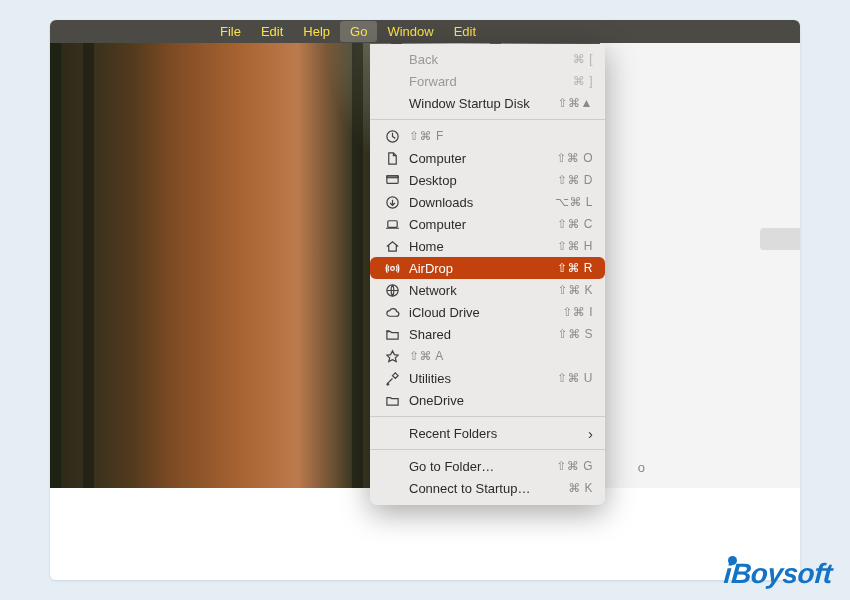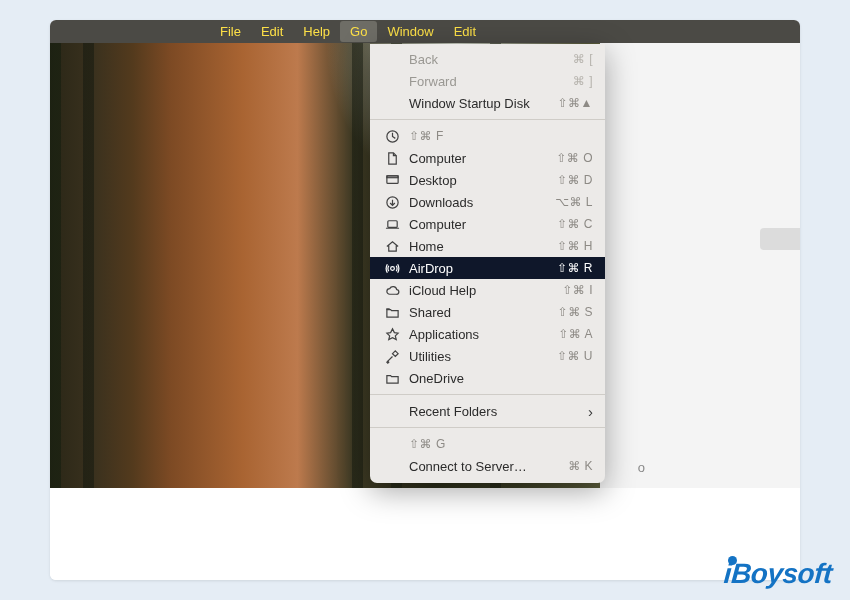--- a/index.html
+++ b/index.html
@@ -85,21 +85,21 @@
     color: #2b2b2b;
   }
   .dd-item {
     display: flex;
     align-items: center;
     height: 22px;
     padding: 0 12px 0 14px;
     position: relative;
   }
   .dd-item.disabled { color: #9a9893; }
-  .dd-item.selected { background: #0f172a; color: #fff; }
+  .dd-item.selected { background: #c2410c; color: #fff; border-radius: 6px; }
   .dd-icon {
     width: 17px; height: 17px;
     margin-right: 8px;
     display:inline-flex; align-items:center; justify-content:center;
     flex-shrink:0;
   }
   .dd-icon svg { width:15px; height:15px; }
   .dd-icon svg * { stroke: #434343; stroke-width:1.3; fill:none; }
   .dd-item.selected .dd-icon svg * { stroke:#fff; }
   .dd-label { flex: 1; white-space: nowrap; }
@@ -256,43 +256,52 @@
             <circle cx="8" cy="8" r="2"></circle>
             <path d="M4 11a6 6 0 0 1 0-6M12 5a6 6 0 0 1 0 6M2.5 12.5a9 9 0 0 1 0-9M13.5 3.5a9 9 0 0 1 0 9"></path>
           </svg>
         </span>
       <span class="dd-label">AirDrop</span>
       <span class="dd-shortcut">⇧⌘ R</span>
     </div>
     <div class="dd-item">
       <span class="dd-icon">
           <svg viewBox="0 0 16 16">
+            <circle cx="8" cy="8" r="6"></circle>
+            <path d="M2 8h12M8 2c2 3 2 9 0 12M8 2c-2 3-2 9 0 12"></path>
+          </svg>
+        </span>
+      <span class="dd-label">Network</span>
+      <span class="dd-shortcut">⇧⌘ K</span>
+    </div>
+    <div class="dd-item">
+      <span class="dd-icon">
+          <svg viewBox="0 0 16 16">
             <path d="M5 12a3 3 0 0 1 0-6 4 4 0 0 1 7.5 1A2.5 2.5 0 0 1 12 12z"></path>
           </svg>
         </span>
-      <span class="dd-label">iCloud Help</span>
+      <span class="dd-label">iCloud Drive</span>
       <span class="dd-shortcut">⇧⌘ I</span>
     </div>
     <div class="dd-item">
       <span class="dd-icon">
           <svg viewBox="0 0 16 16">
             <path d="M2 5h4l1 1h7v7H2z"></path>
             <path d="M2 5V4h3"></path>
           </svg>
         </span>
       <span class="dd-label">Shared</span>
       <span class="dd-shortcut">⇧⌘ S</span>
     </div>
     <div class="dd-item">
       <span class="dd-icon">
           <svg viewBox="0 0 16 16">
             <path d="M8 2l2 4 4 .5-3 3 1 4-4-2-4 2 1-4-3-3 4-.5z"></path>
           </svg>
         </span>
-      <span class="dd-label">Applications</span>
       <span class="dd-shortcut">⇧⌘ A</span>
     </div>
     <div class="dd-item">
       <span class="dd-icon">
           <svg viewBox="0 0 16 16">
             <path d="M3 13l5-5M11 2l3 3-3 3-3-3zM3 13l-1 1 1 1 1-1z"></path>
           </svg>
         </span>
       <span class="dd-label">Utilities</span>
       <span class="dd-shortcut">⇧⌘ U</span>
@@ -312,25 +321,26 @@
     <div class="dd-item">
       <span class="dd-icon"></span>
       <span class="dd-label">Recent Folders</span>
       <span class="dd-chevron">›</span>
     </div>
 
     <div class="dd-sep"></div>
 
     <div class="dd-item">
       <span class="dd-icon"></span>
+      <span class="dd-label">Go to Folder…</span>
       <span class="dd-shortcut">⇧⌘ G</span>
     </div>
     <div class="dd-item">
       <span class="dd-icon"></span>
-      <span class="dd-label">Connect to Server…</span>
+      <span class="dd-label">Connect to Startup…</span>
       <span class="dd-shortcut">⌘ K</span>
     </div>
   </div>
 
 </div>
 
 <div class="watermark">
   <span class="dot"></span>
   <span class="tail">iBoysoft</span>
 </div>

